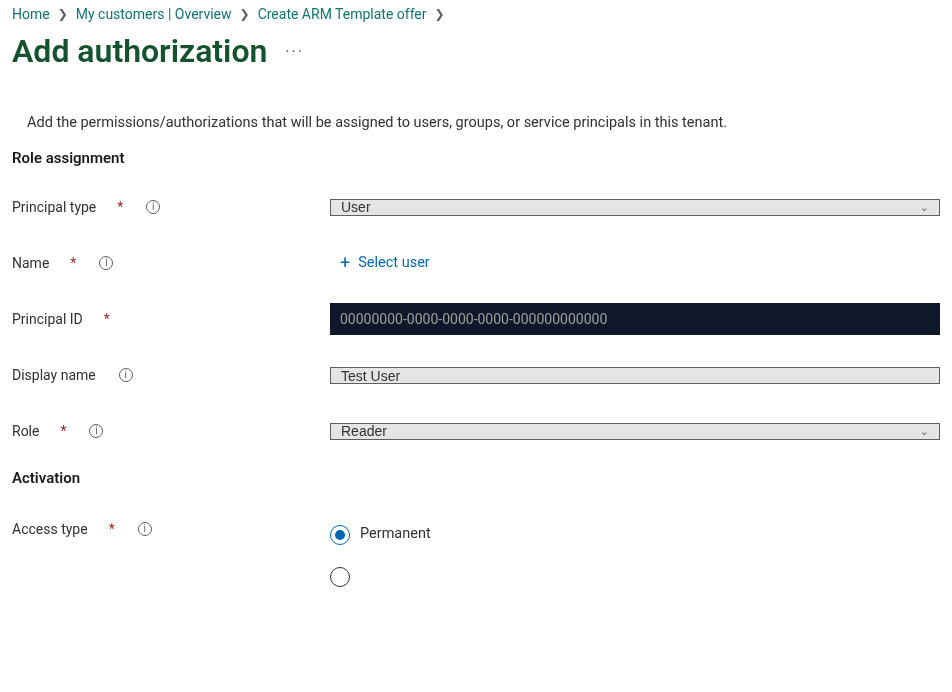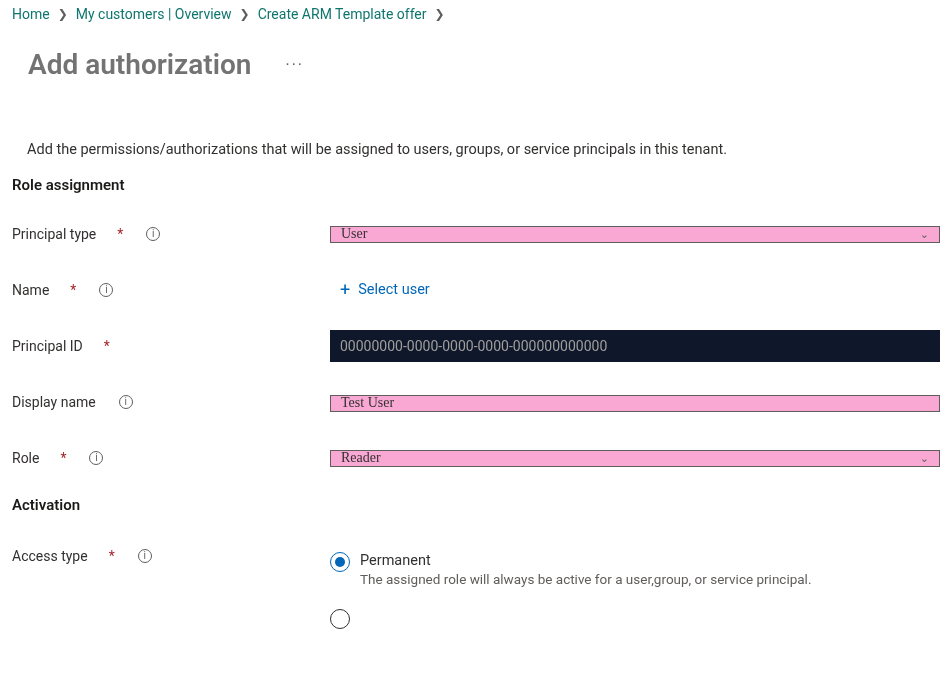--- a/index.html
+++ b/index.html
@@ -25,24 +25,24 @@
     color: #605e5c;
     font-size: 12px;
   }
   .page-title-row {
     display: flex;
     align-items: center;
     gap: 18px;
     margin-top: 4px;
   }
   .page-title {
-    font-size: 28px;
+    font-size: 32px;
     font-weight: 600;
-    margin: 16px;
-    color: #737373;
+    margin: 0;
+    color: #14532d;
   }
   .ellipsis {
     color: #605e5c;
     letter-spacing: 2px;
     font-size: 16px;
   }
   .intro {
     font-size: 14.5px;
     margin-top: 44px;
     margin-bottom: 18px;
@@ -88,22 +88,22 @@
   }
   .form-control {
     flex: 1;
   }
   .select-box, .text-input {
     width: 100%;
     height: 17px;
     border: 1px solid #605e5c;
     font-size: 14px;
     padding: 0 10px;
-    background: #f9a8d4;
-    font-family: Liberation Serif, serif;
+    background: #e5e5e5;
+    font-family: Liberation Sans, sans-serif;
     color: #323130;
   }
   .select-box {
     display: flex;
     align-items: center;
     justify-content: space-between;
   }
   .select-box .chev-down {
     color: #605e5c;
     font-size: 11px;
@@ -267,21 +267,20 @@
   </div>
   <div class="form-control">
     <div class="radio-group">
 
       <label class="radio-option">
         <span class="radio-outer checked">
             <span class="radio-inner"></span>
           </span>
         <span class="radio-text">
           <div class="opt-label">Permanent</div>
-          <div class="opt-desc">The assigned role will always be active for a user,group, or service principal.</div>
         </span>
       </label>
 
       <label class="radio-option">
         <span class="radio-outer">
             <span class="radio-inner"></span>
           </span>
       </label>
 
     </div>

